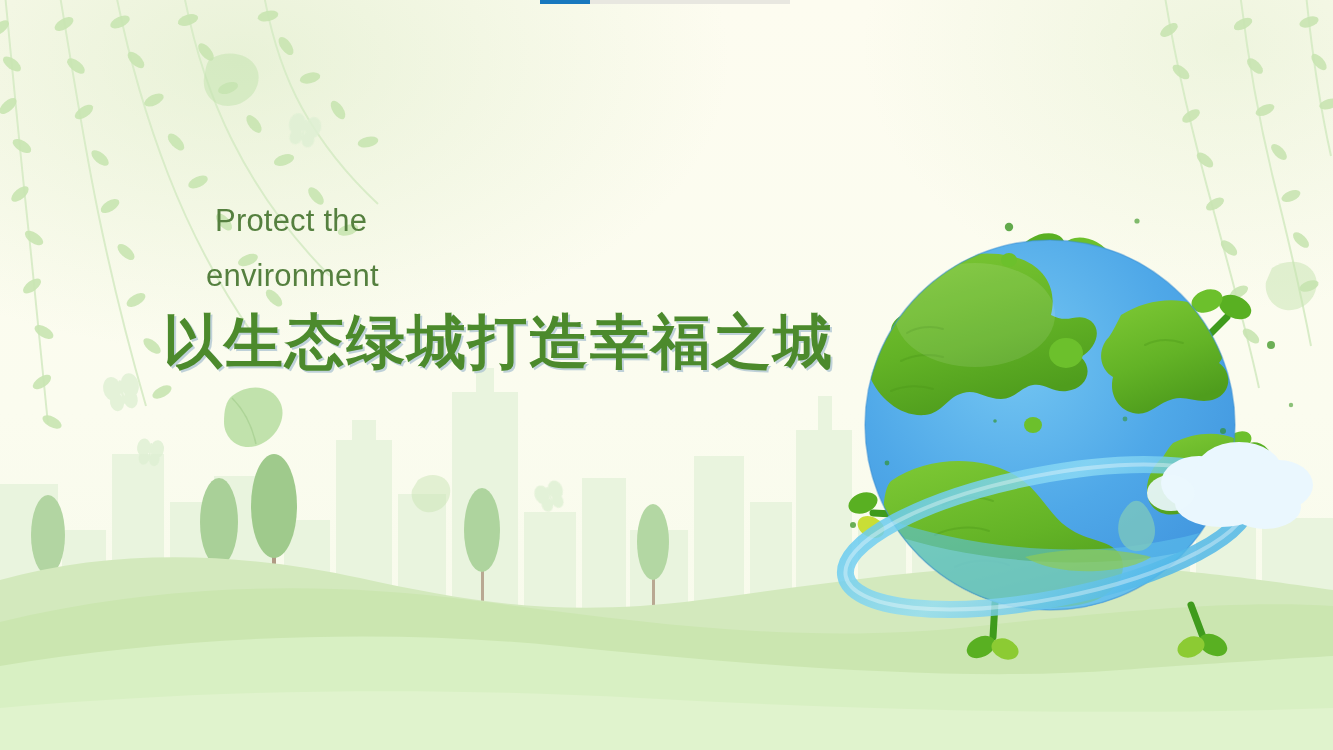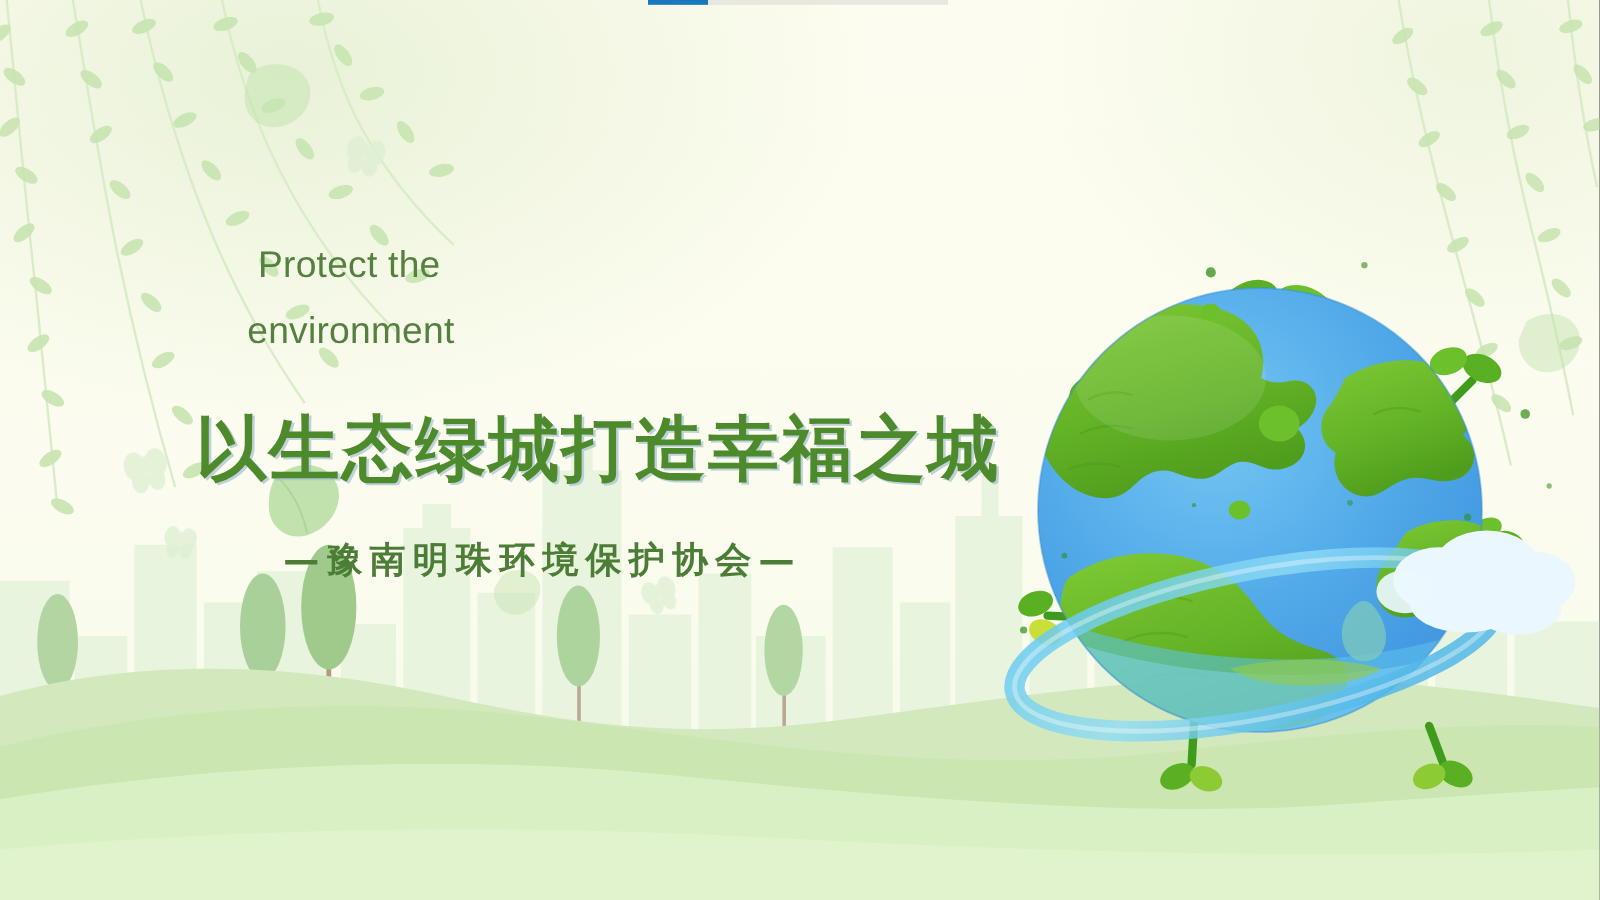--- a/index.html
+++ b/index.html
@@ -77,21 +77,21 @@
     font-size: 31px;
     line-height: 1.0;
     color: #55803f;
     letter-spacing: .2px;
     white-space: pre;
   }
   #eng-line1 { margin-left: 52px; }
   #eng-line2 { margin-left: 43px; margin-top: 24px; }
 
   #main-title {
-    margin-top: 44px;
+    margin-top: 12px;
     font-size: 59px;
     font-weight: 700;
     color: #4c8a2c;
     letter-spacing: 2px;
     white-space: nowrap;
     text-shadow: 2px 2px 0 rgba(168,192,208,.72);
     font-family: "DejaVu Sans", "Liberation Sans", sans-serif;
   }
 
   #subtitle {
@@ -104,21 +104,21 @@
     white-space: nowrap;
     font-family: "DejaVu Sans", "Liberation Sans", sans-serif;
   }
 
   
   .flora { position: absolute; inset: 0; z-index: 30; pointer-events: none; }
 </style>
 </head>
 <body>
 
-<div id="slide" style="background: #e5e5e5;">
+<div id="slide" style="background: #000000;">
 
   <div class="bg-wash"></div>
 
   <svg class="skyline" viewBox="0 0 1333 320" preserveAspectRatio="none">
     <g fill="#e9f4de">
       <rect x="0" y="150" width="58" height="170"></rect>
       <rect x="62" y="196" width="44" height="124"></rect>
       <rect x="112" y="120" width="52" height="200"></rect>
       <rect x="170" y="168" width="40" height="152"></rect>
       <rect x="214" y="142" width="62" height="178"></rect>
@@ -442,20 +442,19 @@
         <circle cx="496" cy="220" r="2.2" opacity="0.55"></circle>
         <circle cx="146" cy="636" r="2" opacity="0.5"></circle>
       </g>
     </svg>
   </div>
 
   <div class="text-block">
     <div id="eng-line1" style="color: rgb(85, 128, 63);">Protect the</div>
     <div id="eng-line2" style="color: rgb(85, 128, 63);">environment</div>
     <div id="main-title" style="color: rgb(76, 138, 44); text-shadow: rgba(168, 192, 208, 0.72) 2px 2px 0px;">以生态绿城打造幸福之城</div>
-    <div id="subtitle" style="color: rgb(76, 125, 54);">—豫南明珠环境保护协会—</div>
   </div>
 
   <div id="progress-track" style="background: rgb(232, 231, 224);">
     <div id="progress-fill" style="background: rgb(24, 120, 190); width: 20%;"></div>
   </div>
 
 </div>
 
 </body></html>

